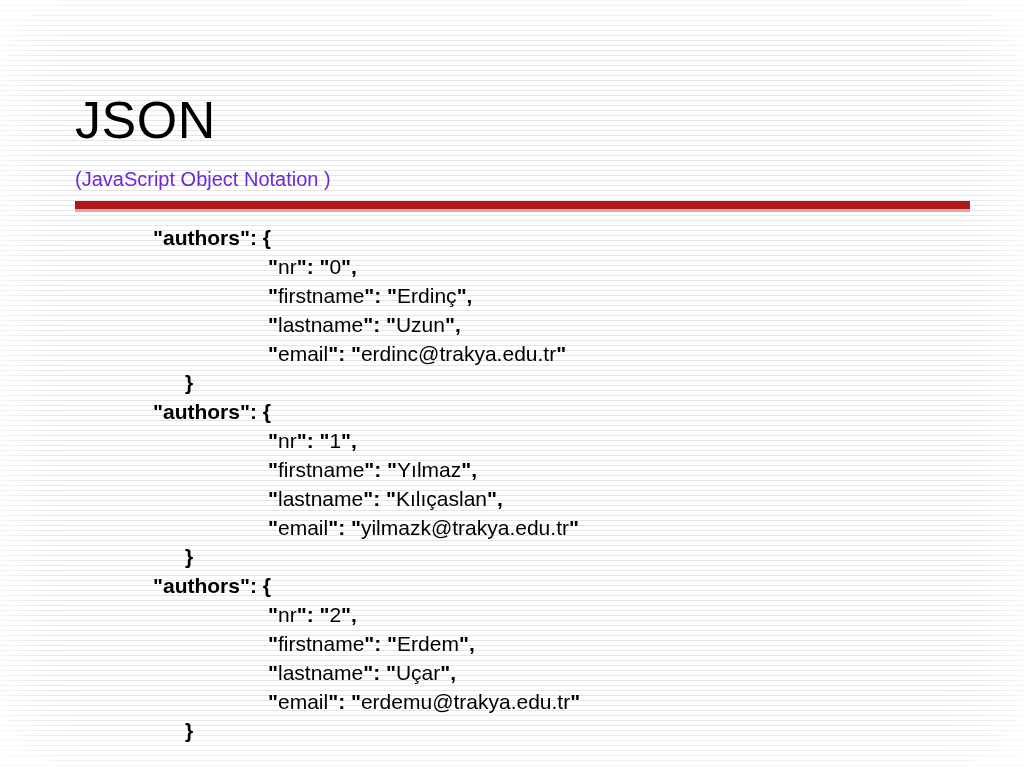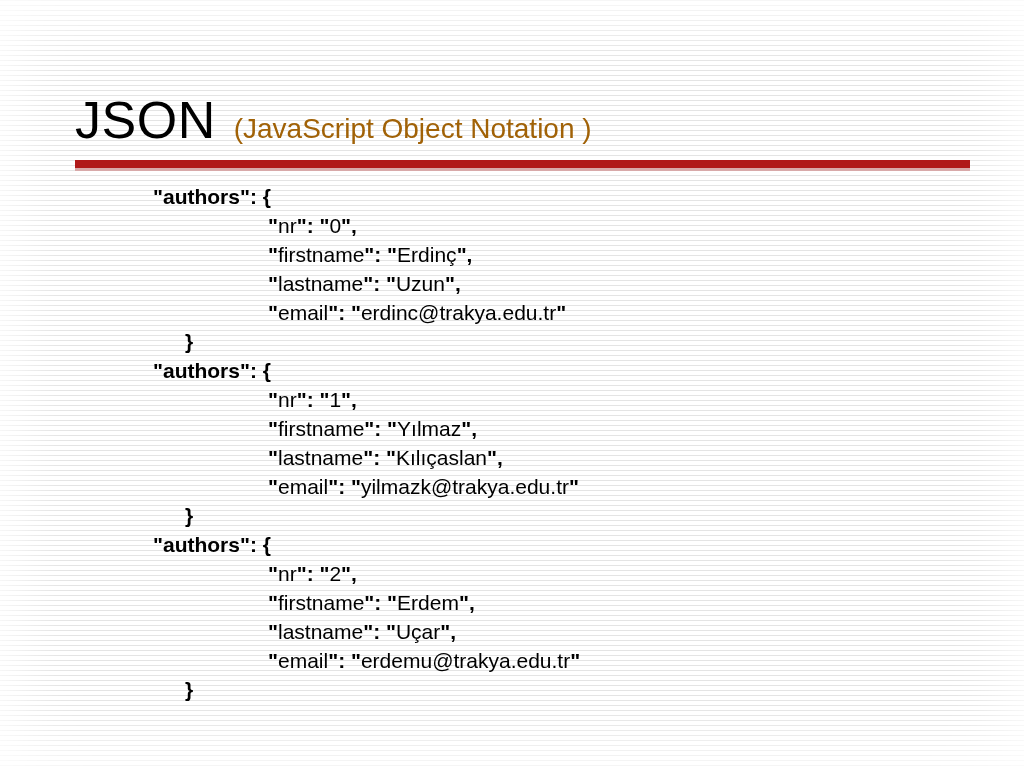--- a/index.html
+++ b/index.html
@@ -32,30 +32,31 @@
   .slide {
     position: absolute;
     left: 75px;
     top: 90px;
     right: 40px;
   }
   .title-line {
     display: flex;
     align-items: baseline;
     gap: 18px;
+    flex-direction: column;
   }
   .title {
     font-size: 52px;
     color: #000;
     font-weight: 400;
     letter-spacing: 0.5px;
   }
   .subtitle {
-    font-size: 28px;
-    color: #a16207;
+    font-size: 20px;
+    color: #6d28d9;
     font-weight: 400;
   }
   .rule {
     margin-top: 10px;
     height: 8px;
     width: 895px;
     background: #b01919;
     box-shadow: 0 3px 0 #d8a9a9;
     position: relative;
   }

